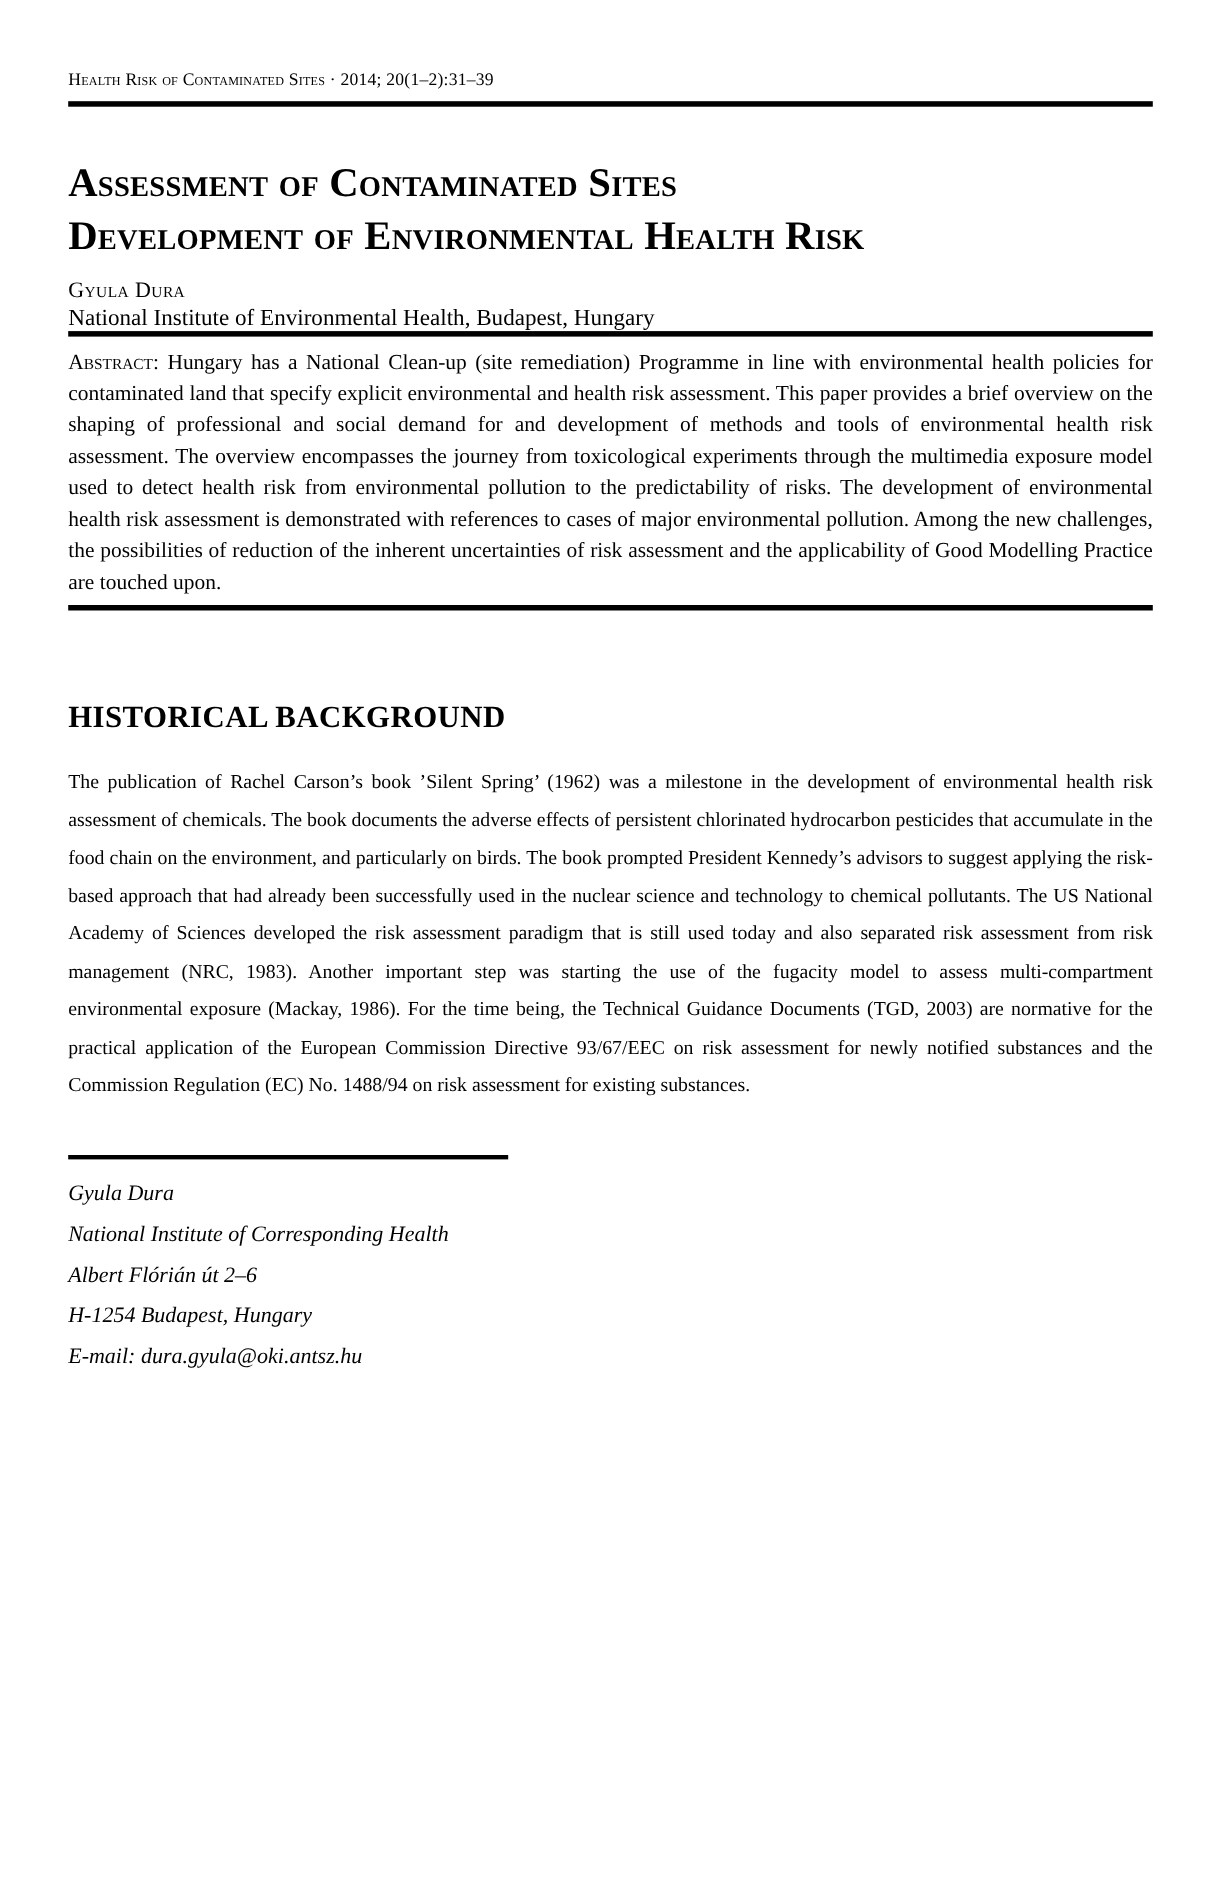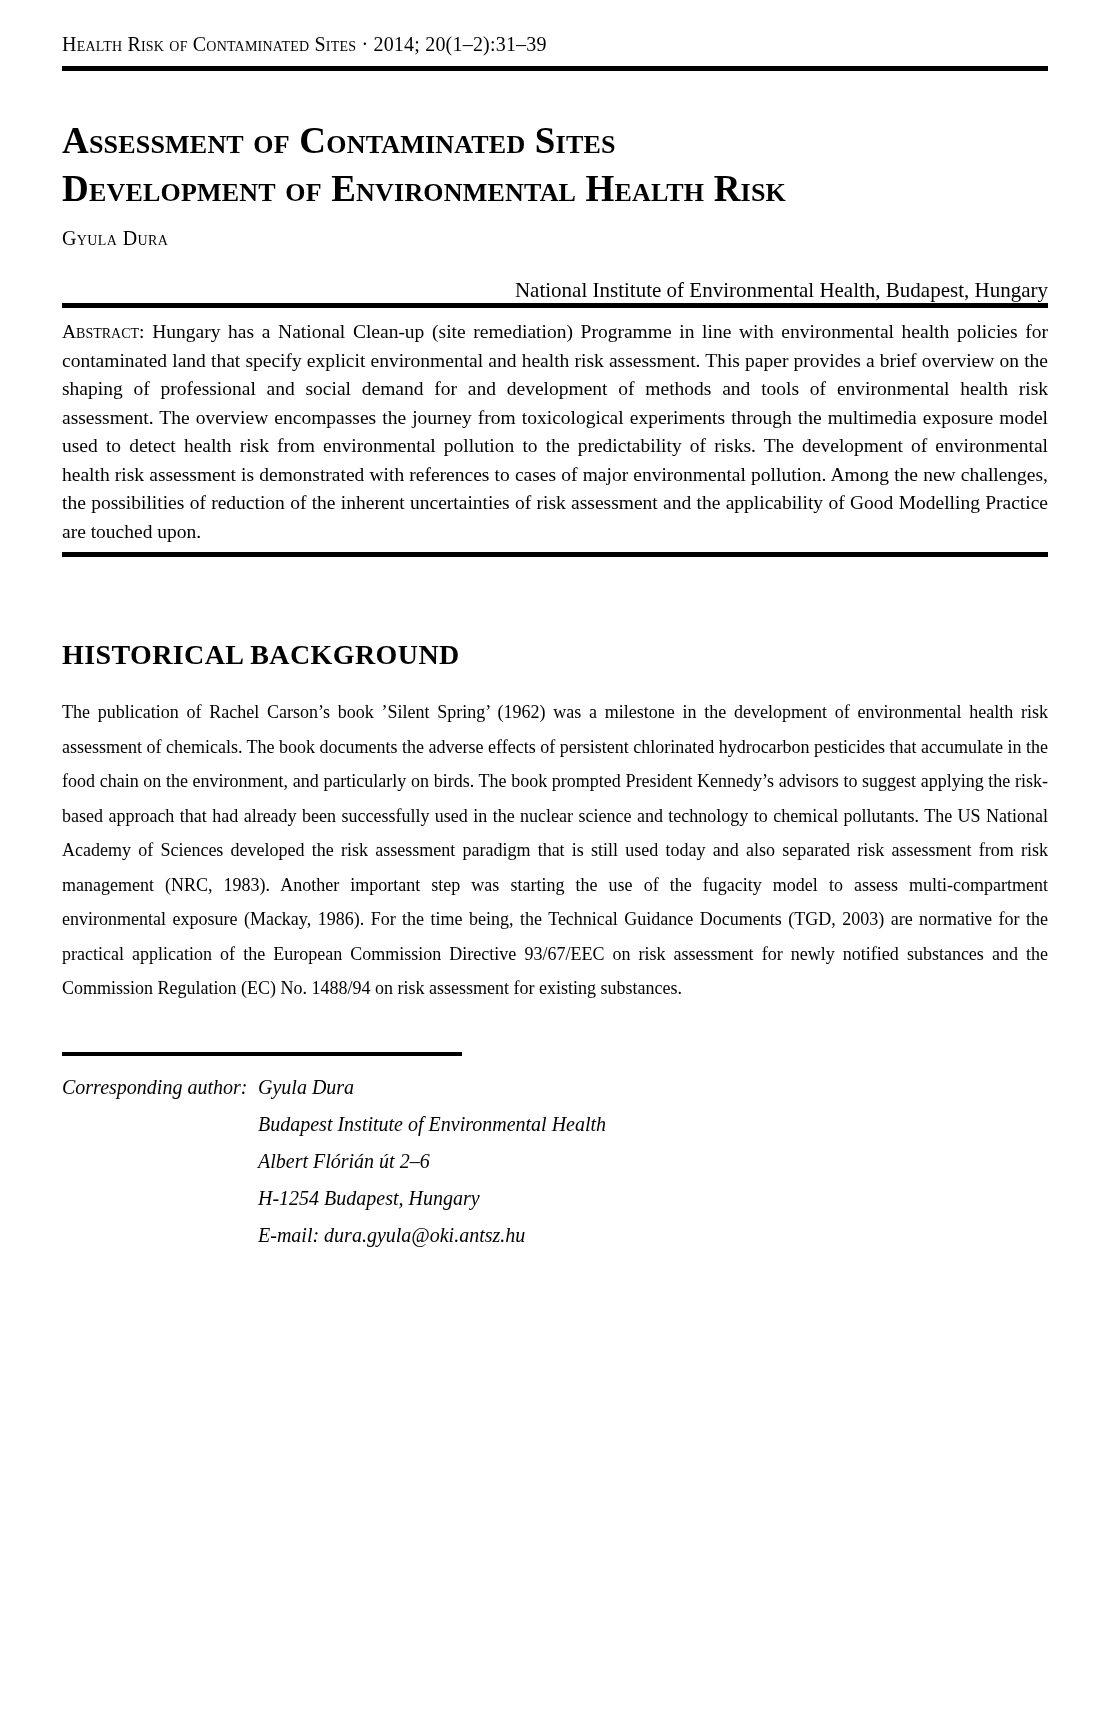--- a/index.html
+++ b/index.html
@@ -13,22 +13,22 @@
     font-family: "Liberation Serif", serif;
     overflow: hidden;
     box-sizing: border-box;
   }
   .content { padding: 0 64px 0 62px; }
 
   .rule { background: #000; }
   .rule-header { height: 5px; margin-top: 10px; }
 
   .journal-line {
-    padding-top: 33px;
-    font-size: 20px;
+    padding-top: 64px;
+    font-size: 16px;
     font-variant: small-caps;
     letter-spacing: 0.2px;
     white-space: nowrap;
   }
 
   .title {
     margin-top: 46px;
     font-size: 37px;
     font-weight: bold;
     font-variant: small-caps;
@@ -38,23 +38,22 @@
   .title div { white-space: nowrap; }
 
   .author {
     margin-top: 14px;
     font-size: 20px;
     font-variant: small-caps;
     letter-spacing: 0.4px;
   }
 
   .affiliation {
-    margin-top: 28px;
+    margin-top: 0;
     font-size: 21px;
-    text-align: right;
   }
 
   .abstract-block {
   }
   .abstract-rule { height: 5px; }
   .abstract-inner { padding: 10px 0 6px; }
   .abstract-text {
     font-size: 19.5px;
     line-height: 28.5px;
     text-align: justify;
@@ -127,24 +126,23 @@
       <div class="rule abstract-rule"></div>
     </div>
 
     <h2 class="section-heading" style="margin:82px 0 0 0;">HISTORICAL BACKGROUND</h2>
 
     <p class="body-paragraph" style="margin:24px 0 0 0;">The publication of Rachel Carson’s book ’Silent Spring’ (1962) was a milestone in the development of environmental health risk assessment of chemicals. The book documents the adverse effects of persistent chlorinated hydrocarbon pesticides that accumulate in the food chain on the environment, and particularly on birds. The book prompted President Kennedy’s advisors to suggest applying the risk-based approach that had already been successfully used in the nuclear science and technology to chemical pollutants. The US National Academy of Sciences developed the risk assessment paradigm that is still used today and also separated risk assessment from risk management (NRC, 1983). Another important step was starting the use of the fugacity model to assess multi-compartment environmental exposure (Mackay, 1986). For the time being, the Technical Guidance Documents (TGD, 2003) are normative for the practical application of the European Commission Directive 93/67/EEC on risk assessment for newly notified substances and the Commission Regulation (EC) No. 1488/94 on risk assessment for existing substances.</p>
 
     <div class="footer-rule"></div>
 
     <div class="corresponding">
-      <div class="corr-label">Corresponding author:</div>
       <div class="corr-values">
         <div>Gyula Dura</div>
-        <div>Budapest Institute of Environmental Health</div>
+        <div>National Institute of Corresponding Health</div>
         <div>Albert Flórián út 2–6</div>
         <div>H-1254 Budapest, Hungary</div>
         <div>E-mail: dura.gyula@oki.antsz.hu</div>
       </div>
     </div>
 
 
   </div>
 </div>
 

